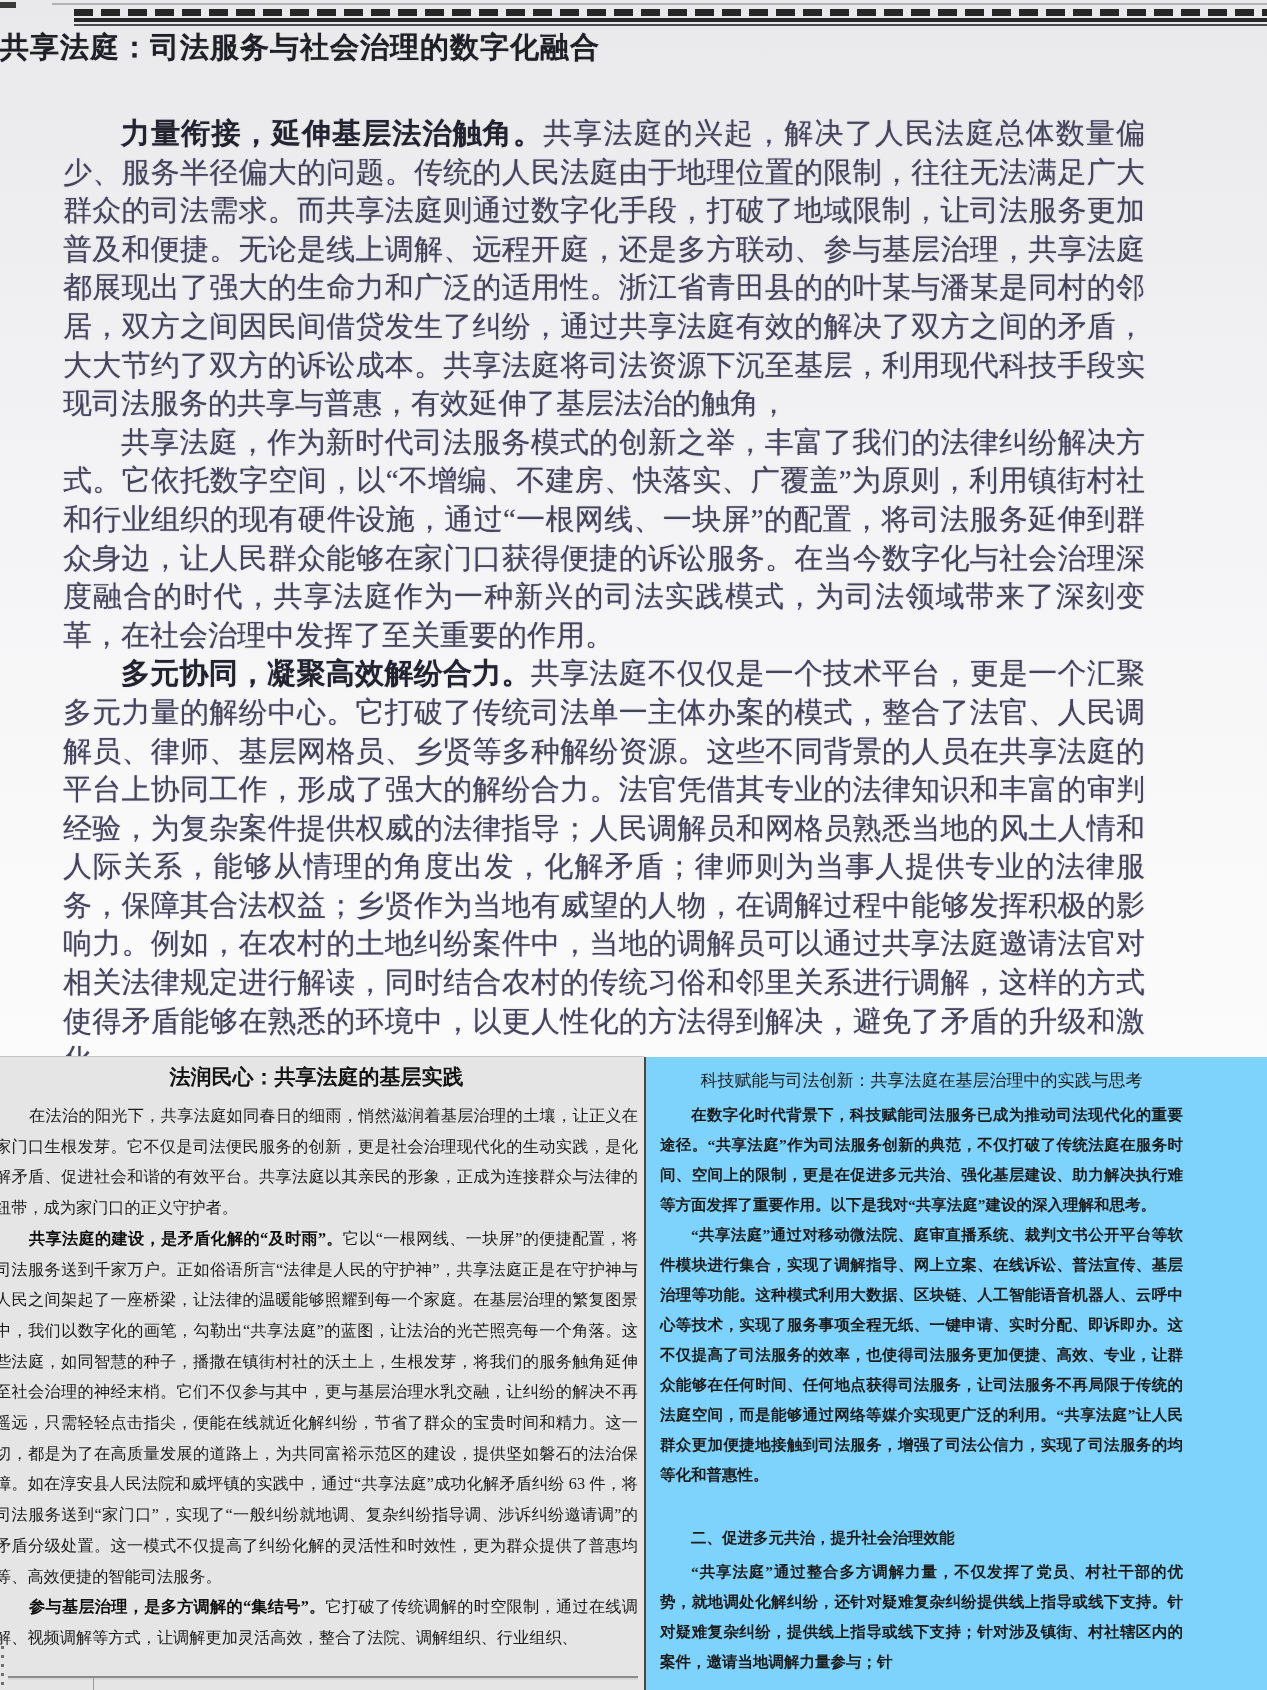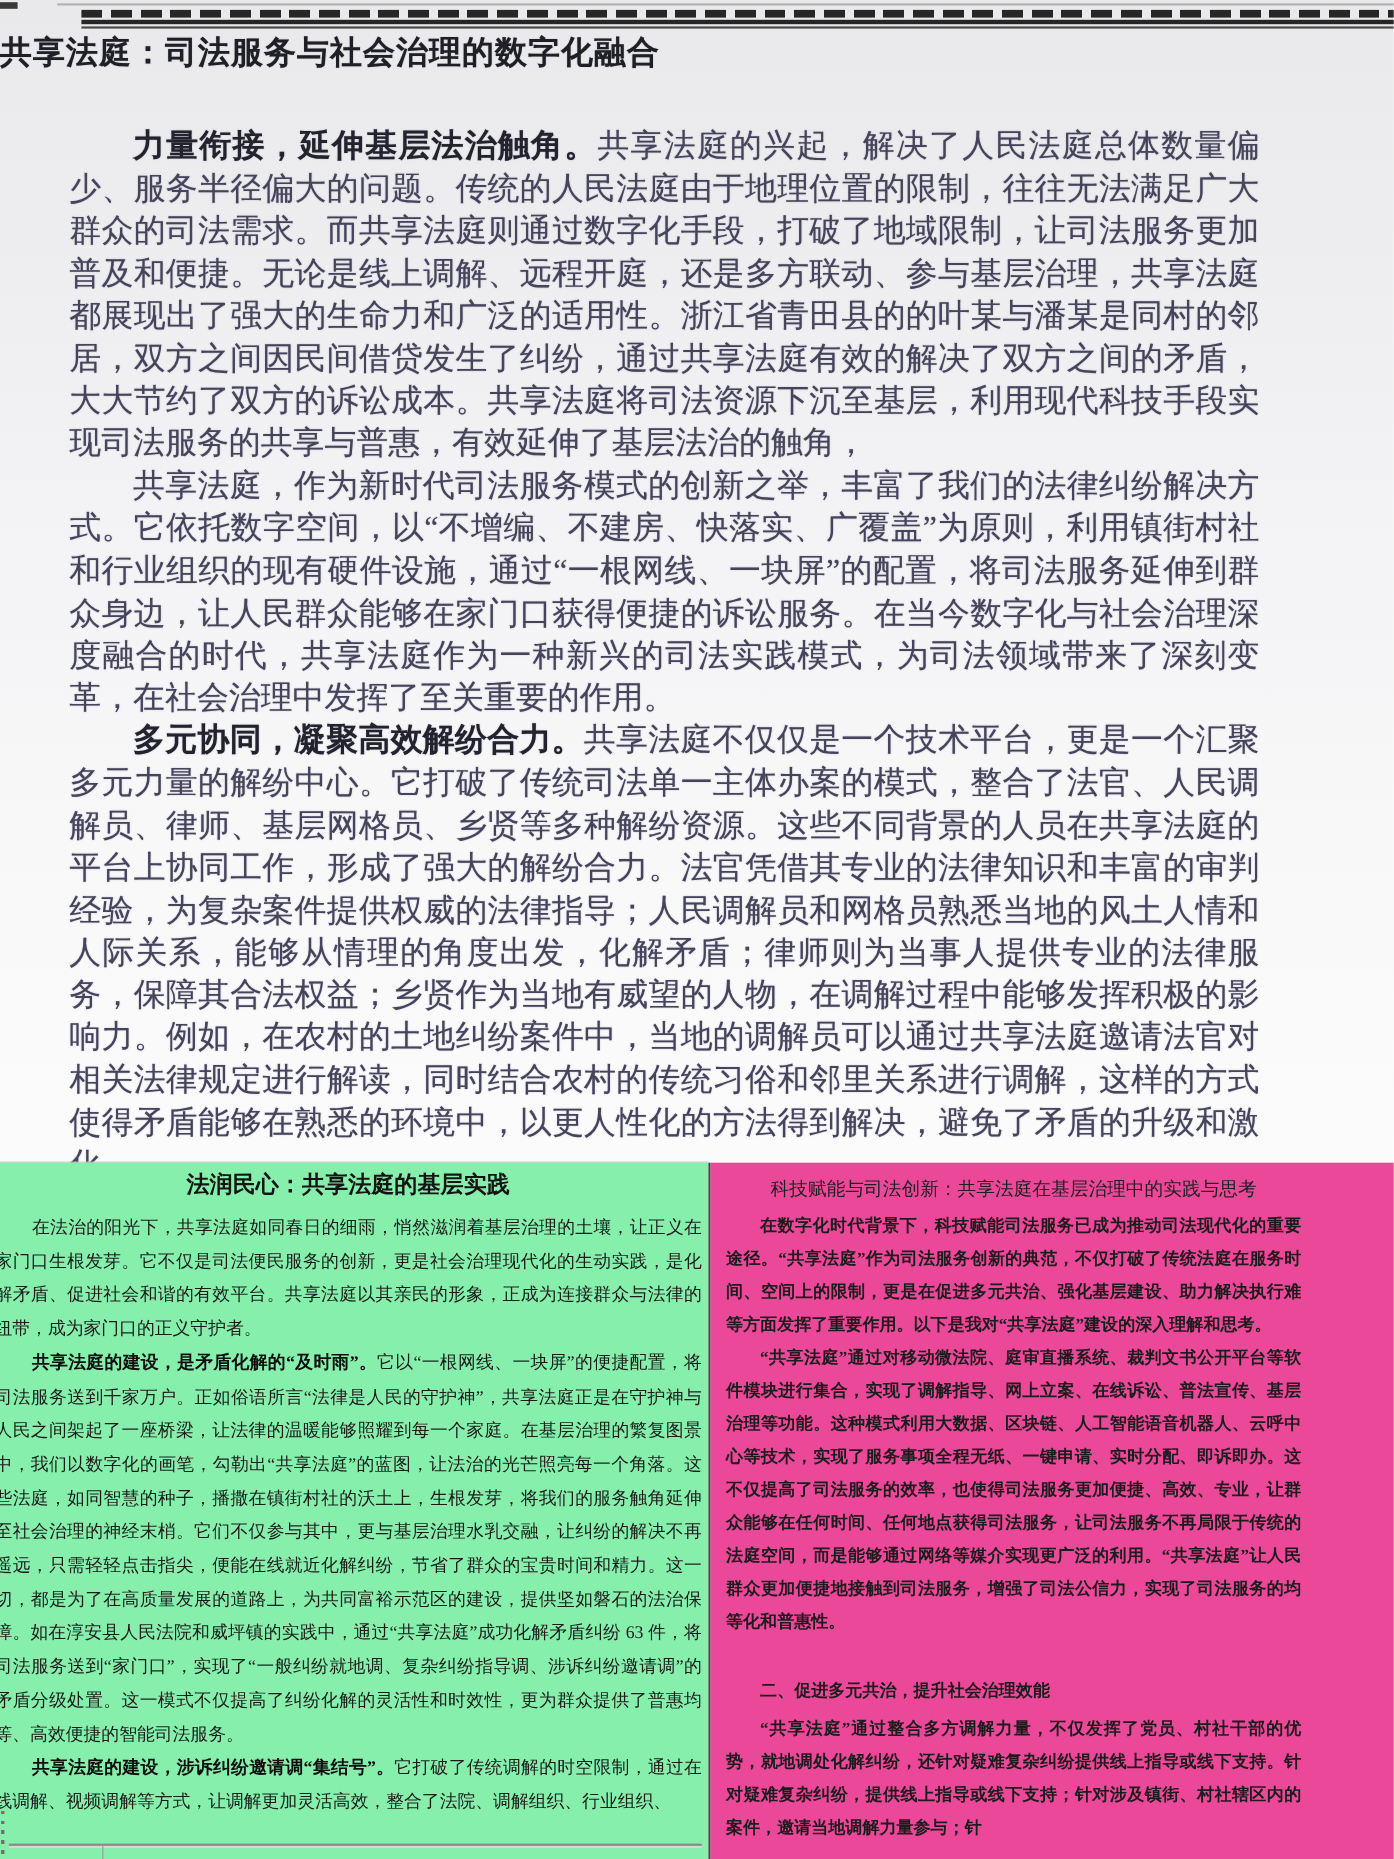--- a/index.html
+++ b/index.html
@@ -21,28 +21,28 @@
               color:#1f1f26;letter-spacing:1px;text-shadow:0 0 1px rgba(40,40,60,.45);}
   .main-body{margin:46px 122px 0 63px;font-size:29px;line-height:38.6px;color:#45445a;
              text-align:justify;text-shadow:0 0 1.2px rgba(90,88,130,.55);}
   .main-body p{margin:0;text-indent:58px;}
   .main-body .lead{font-weight:bold;color:#23232e;}
 
   
   .page-edge{position:absolute;top:1056px;left:0;width:644px;height:1px;background:#c5c5c5;}
   .col-divider{position:absolute;top:1057px;left:644px;width:2px;height:633px;background:#474747;}
 
-  .col-left{position:absolute;top:1057px;left:0;width:644px;height:633px;background:#86efac;overflow:hidden;}
+  .col-left{position:absolute;top:1057px;left:0;width:644px;height:633px;background:#e5e5e5;overflow:hidden;}
   .col-left-inner{margin:6px 6px 0 -5px;}
   .left-title{margin:4px 0 10px 0;text-align:center;font-size:21px;font-weight:bold;color:#141414;}
   .col-left-body{font-size:16.2px;line-height:30.7px;color:#1b1b1b;text-align:justify;}
   .col-left-body p{margin:0;text-indent:2.1em;}
   .col-left-body .lead{font-weight:bold;color:#0f0f0f;}
 
-  .col-right{position:absolute;top:1057px;left:646px;width:621px;height:633px;background:#ec4899;overflow:hidden;}
+  .col-right{position:absolute;top:1057px;left:646px;width:621px;height:633px;background:#7dd3fc;overflow:hidden;}
   .col-right-inner{margin:12px 84px 0 14px;}
   .right-title{margin:0 0 8px 0;text-align:center;font-size:17px;font-weight:normal;color:#1f1f1f;}
   .col-right-body{font-size:15.5px;line-height:30px;color:#1c1c1c;text-align:justify;}
   .col-right-body p{margin:0;text-indent:2em;font-weight:bold;}
   .col-right-body p.section-heading{margin-top:33px;margin-bottom:4px;}
 
   
   .left-rule{position:absolute;top:1676px;left:8px;width:630px;height:0;
              border-top:2px solid #8b8b8b;box-shadow:0 2px 0 #d8d8d8;}
   .left-tick{position:absolute;top:1678px;left:93px;width:1px;height:12px;background:#9a9a9a;}
@@ -70,21 +70,21 @@
   <div class="deco-solid2"></div>
 
   <div class="page-edge"></div>
 
   <div class="col-left">
     <div class="col-left-inner">
       <h2 class="left-title">法润民心：共享法庭的基层实践</h2>
       <div class="col-left-body">
         <p>在法治的阳光下，共享法庭如同春日的细雨，悄然滋润着基层治理的土壤，让正义在家门口生根发芽。它不仅是司法便民服务的创新，更是社会治理现代化的生动实践，是化解矛盾、促进社会和谐的有效平台。共享法庭以其亲民的形象，正成为连接群众与法律的纽带，成为家门口的正义守护者。</p>
         <p><b class="lead">共享法庭的建设，是矛盾化解的“及时雨”。</b><span>它以“一根网线、一块屏”的便捷配置，将司法服务送到千家万户。正如俗语所言“法律是人民的守护神”，共享法庭正是在守护神与人民之间架起了一座桥梁，让法律的温暖能够照耀到每一个家庭。在基层治理的繁复图景中，我们以数字化的画笔，勾勒出“共享法庭”的蓝图，让法治的光芒照亮每一个角落。这些法庭，如同智慧的种子，播撒在镇街村社的沃土上，生根发芽，将我们的服务触角延伸至社会治理的神经末梢。它们不仅参与其中，更与基层治理水乳交融，让纠纷的解决不再遥远，只需轻轻点击指尖，便能在线就近化解纠纷，节省了群众的宝贵时间和精力。这一切，都是为了在高质量发展的道路上，为共同富裕示范区的建设，提供坚如磐石的法治保障。如在淳安县人民法院和威坪镇的实践中，通过“共享法庭”成功化解矛盾纠纷 63 件，将司法服务送到“家门口”，实现了“一般纠纷就地调、复杂纠纷指导调、涉诉纠纷邀请调”的矛盾分级处置。这一模式不仅提高了纠纷化解的灵活性和时效性，更为群众提供了普惠均等、高效便捷的智能司法服务。</span></p>
-        <p><b class="lead">共享法庭的建设，涉诉纠纷邀请调“集结号”。</b><span>它打破了传统调解的时空限制，通过在线调解、视频调解等方式，让调解更加灵活高效，整合了法院、调解组织、行业组织、</span></p>
+        <p><b class="lead">参与基层治理，是多方调解的“集结号”。</b><span>它打破了传统调解的时空限制，通过在线调解、视频调解等方式，让调解更加灵活高效，整合了法院、调解组织、行业组织、</span></p>
       </div>
     </div>
   </div>
 
   <div class="col-divider"></div>
 
   <div class="col-right">
     <div class="col-right-inner">
       <h2 class="right-title">科技赋能与司法创新：共享法庭在基层治理中的实践与思考</h2>
       <div class="col-right-body">

